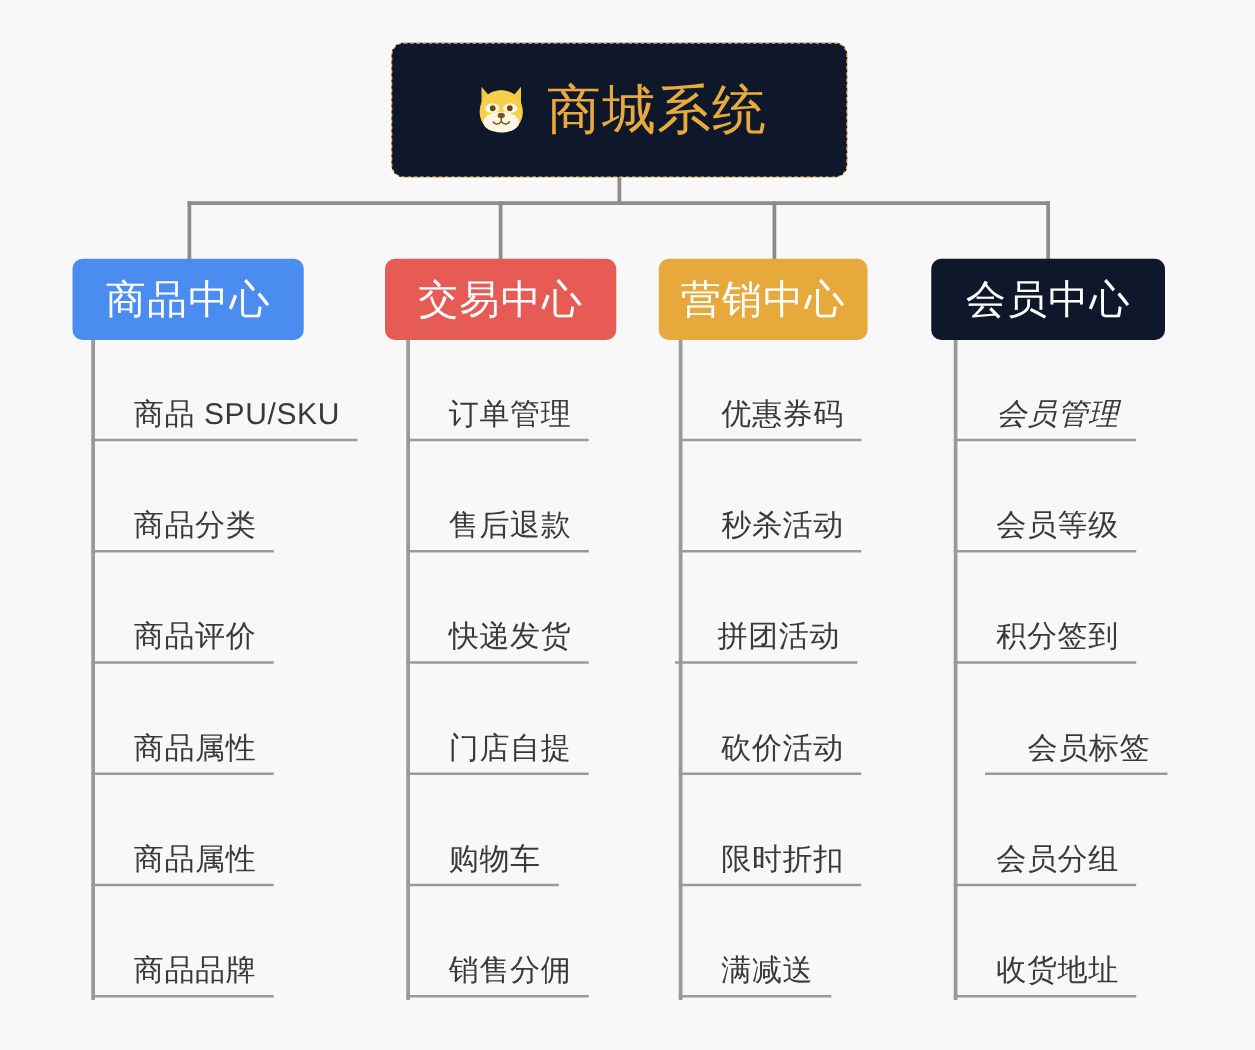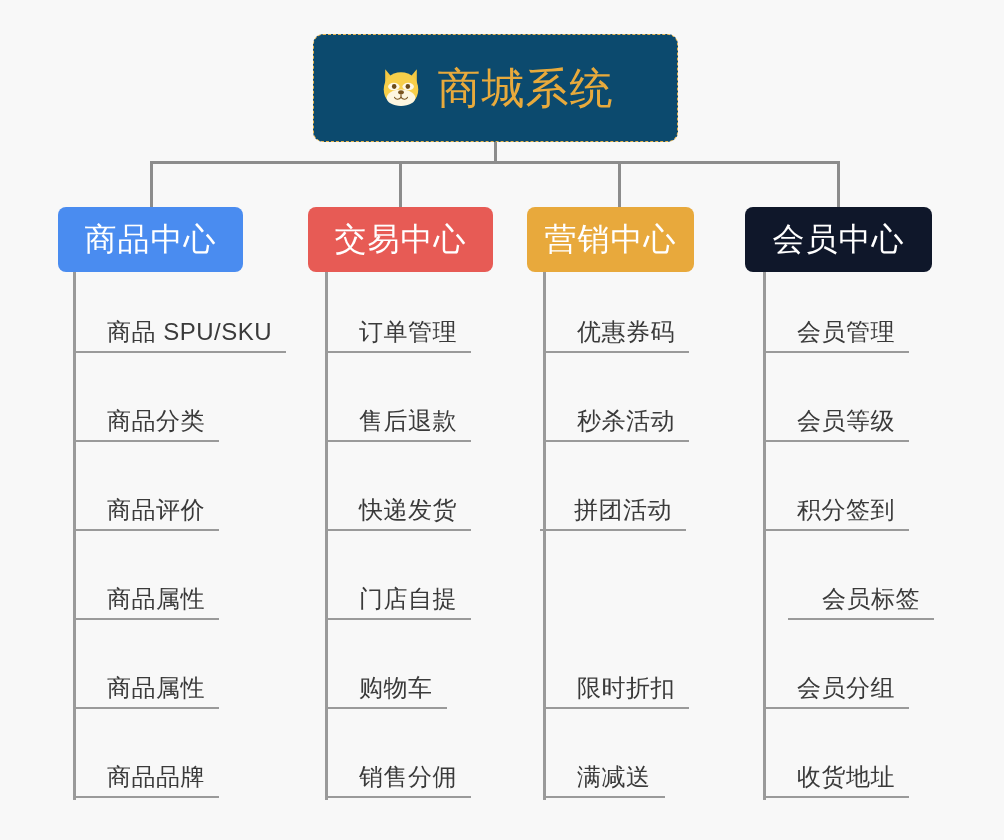--- a/index.html
+++ b/index.html
@@ -22,21 +22,21 @@
   }
 
   
   .root-node {
     position: absolute;
     left: 313px;
     top: 34px;
     width: 365px;
     height: 108px;
     box-sizing: border-box;
-    background: #0c4a6e;
+    background: #0f172a;
     border: 1px dashed #e9b44c;
     border-radius: 10px;
     display: flex;
     align-items: center;
     justify-content: center;
     gap: 14px;
   }
   .root-emoji {
     width: 46px;
     height: 46px;
@@ -207,30 +207,34 @@
     <span class="leaf-rule"></span>
   </div>
   <div class="leaf" style="left:543px; top:396px;">
     <span class="leaf-label">秒杀活动</span>
     <span class="leaf-rule"></span>
   </div>
   <div class="leaf" style="left:516px; top:485px;padding-left:24px;">
     <span class="leaf-label">拼团活动</span>
     <span class="leaf-rule"></span>
   </div>
+  <div class="leaf" style="left:543px; top:574px;">
+    <span class="leaf-label">砍价活动</span>
+    <span class="leaf-rule"></span>
+  </div>
   <div class="leaf" style="left:543px; top:663px;">
     <span class="leaf-label">限时折扣</span>
     <span class="leaf-rule"></span>
   </div>
   <div class="leaf" style="left:543px; top:752px;">
     <span class="leaf-label">满减送</span>
     <span class="leaf-rule"></span>
   </div>
 
-  <div class="leaf" style="left:763px; top:307px;">
+  <div class="leaf" style="left:763px; top:307px;font-style:italic;">
     <span class="leaf-label">会员管理</span>
     <span class="leaf-rule"></span>
   </div>
   <div class="leaf" style="left:763px; top:396px;">
     <span class="leaf-label">会员等级</span>
     <span class="leaf-rule"></span>
   </div>
   <div class="leaf" style="left:763px; top:485px;">
     <span class="leaf-label">积分签到</span>
     <span class="leaf-rule"></span>

